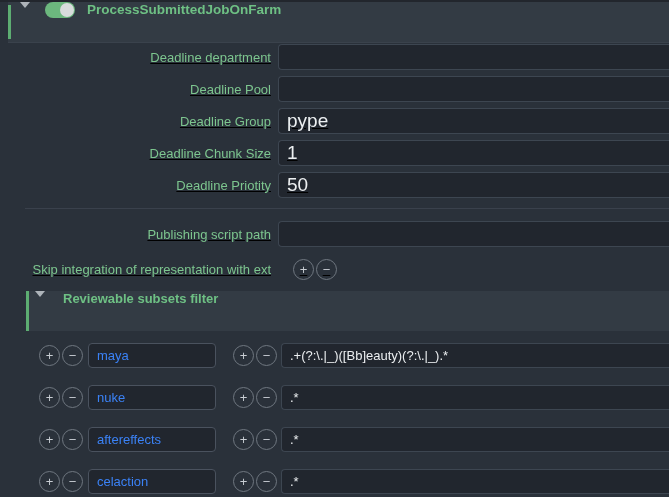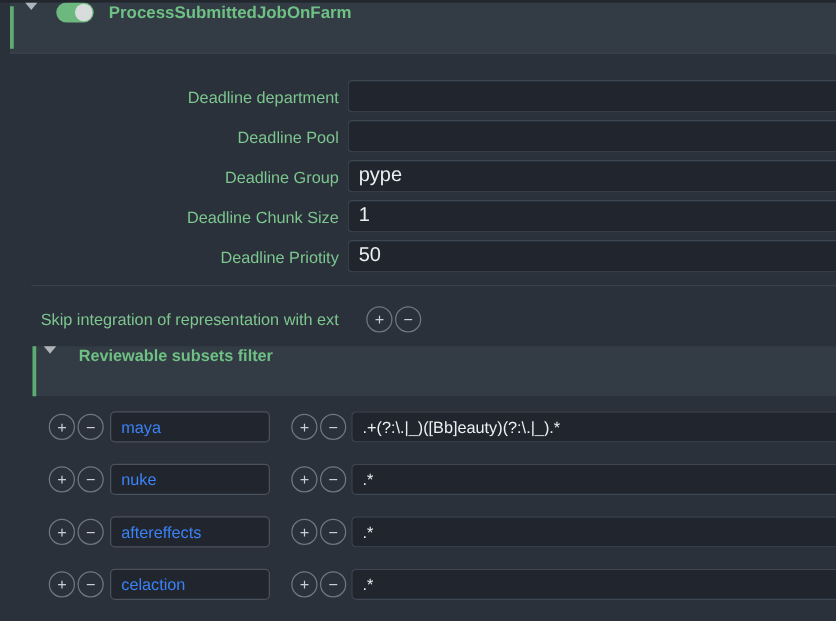--- a/index.html
+++ b/index.html
@@ -48,21 +48,21 @@
     border-radius: 50%;
     background: #d8dcdc;
   }
   .plugin-title {
     margin-left: 12px;
     font-weight: bold;
     font-size: 13.5px;
     color: #6ec084;
   }
   
-  .form { margin-top: 21px; }
+  .form { margin-top: 1px; text-decoration: underline; }
   .form-row {
     display: flex;
     align-items: center;
     margin-bottom: 6px;
     min-height: 26px;
   }
   .form-label {
     flex: 0 0 278px;
     text-align: right;
     padding-right: 7px;
@@ -70,21 +70,21 @@
   }
   .text-input {
     flex: 1 1 auto;
     height: 26px;
     background: #21262e;
     border: 1px solid #3d4651;
     border-radius: 4px 0 0 4px;
     border-right: none;
     color: #eceff1;
     font-family: "Liberation Sans", sans-serif;
-    font-size: 16px;
+    font-size: 19px;
     padding: 0 8px;
     outline: none;
     min-width: 0;
   }
   .divider {
     height: 1px;
     background: #3a414c;
     margin: 10px 0 12px 25px;
   }
   .btn-pair { display: flex; gap: 2px; align-items: center; }
@@ -195,20 +195,24 @@
     <input class="text-input" type="text" value="1" style="">
   </div>
 
   <div class="form-row">
     <span class="form-label">Deadline Priotity</span>
     <input class="text-input" type="text" value="50" style="">
   </div>
 
   <div class="divider"></div>
 
+  <div class="form-row">
+    <span class="form-label">Publishing script path</span>
+    <input class="text-input" type="text" value="" style="">
+  </div>
 
   <div class="form-row skip-row">
     <span class="form-label">Skip integration of representation with ext</span>
     <span class="btn-pair">
       <button class="circle-btn">+</button>
       <button class="circle-btn">−</button>
     </span>
   </div>
 </div>
 

